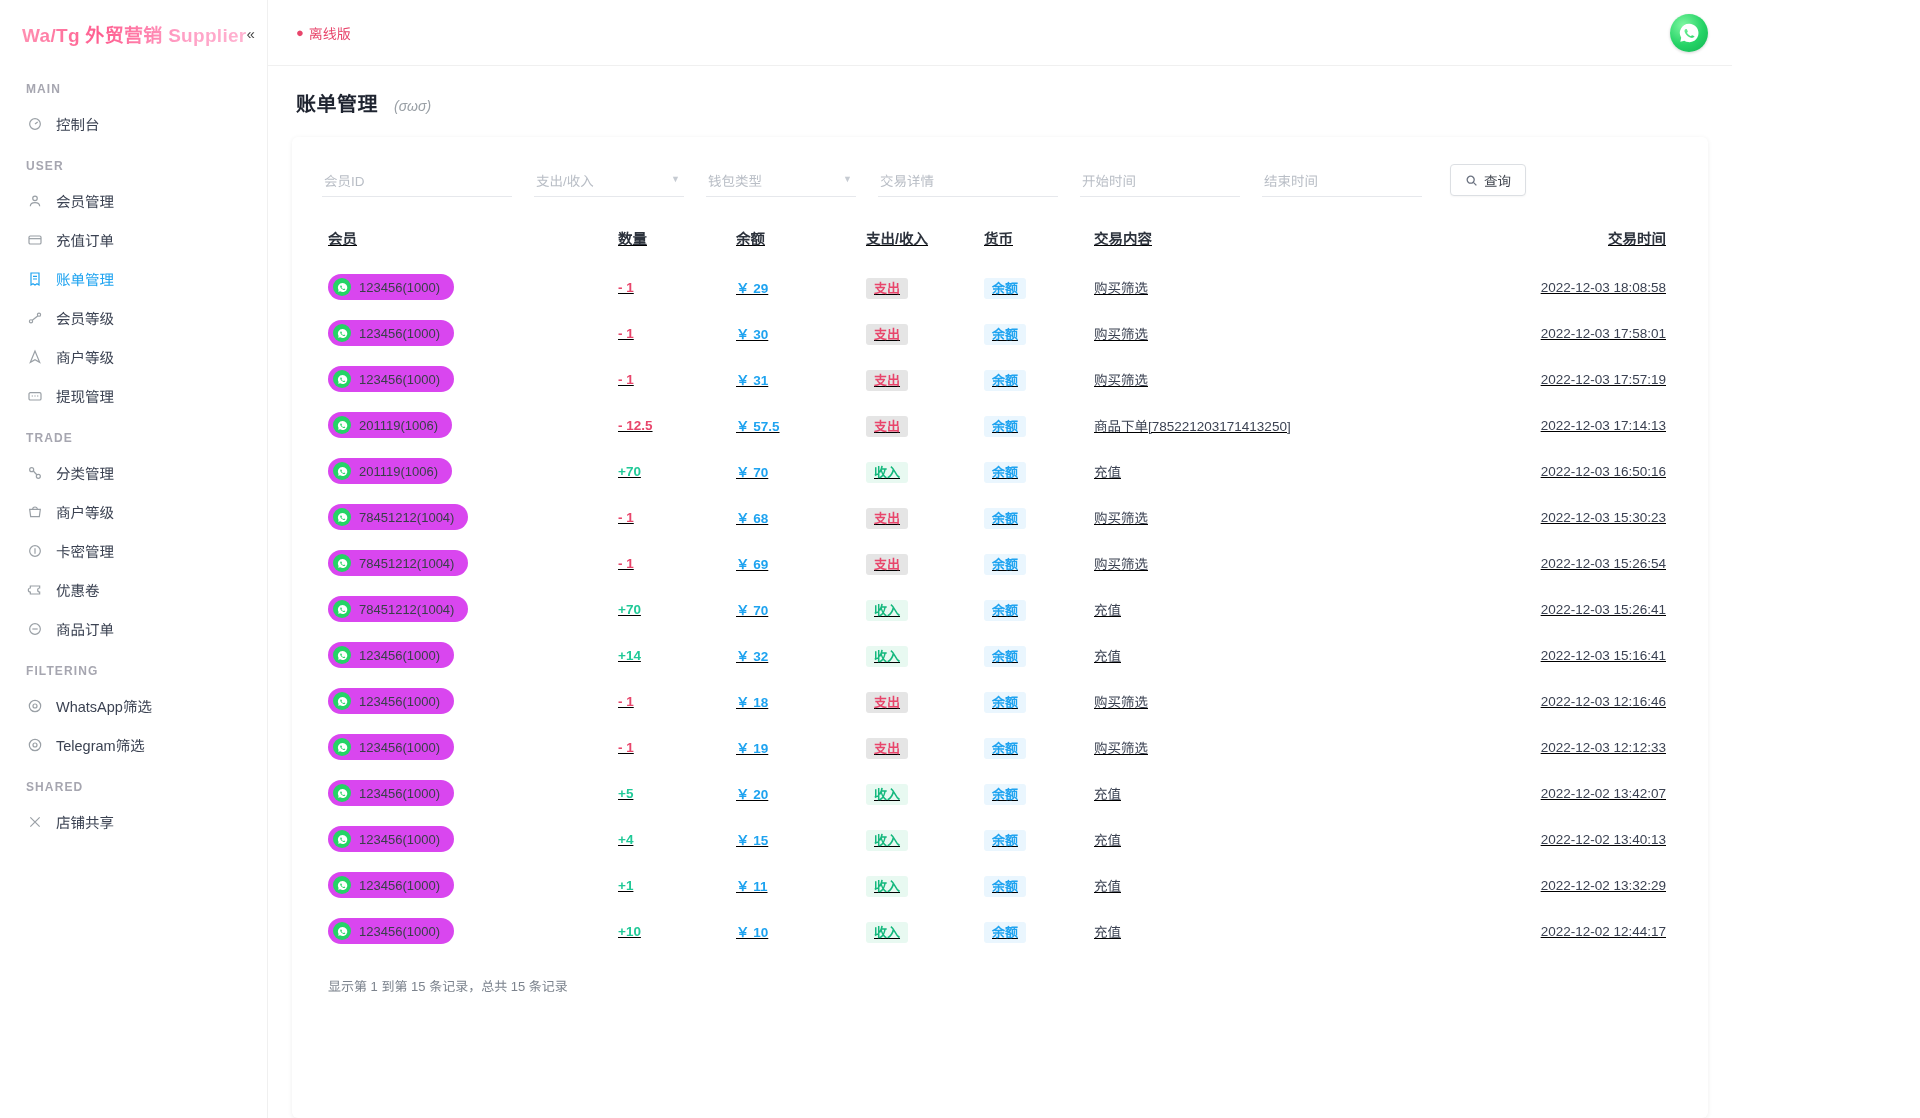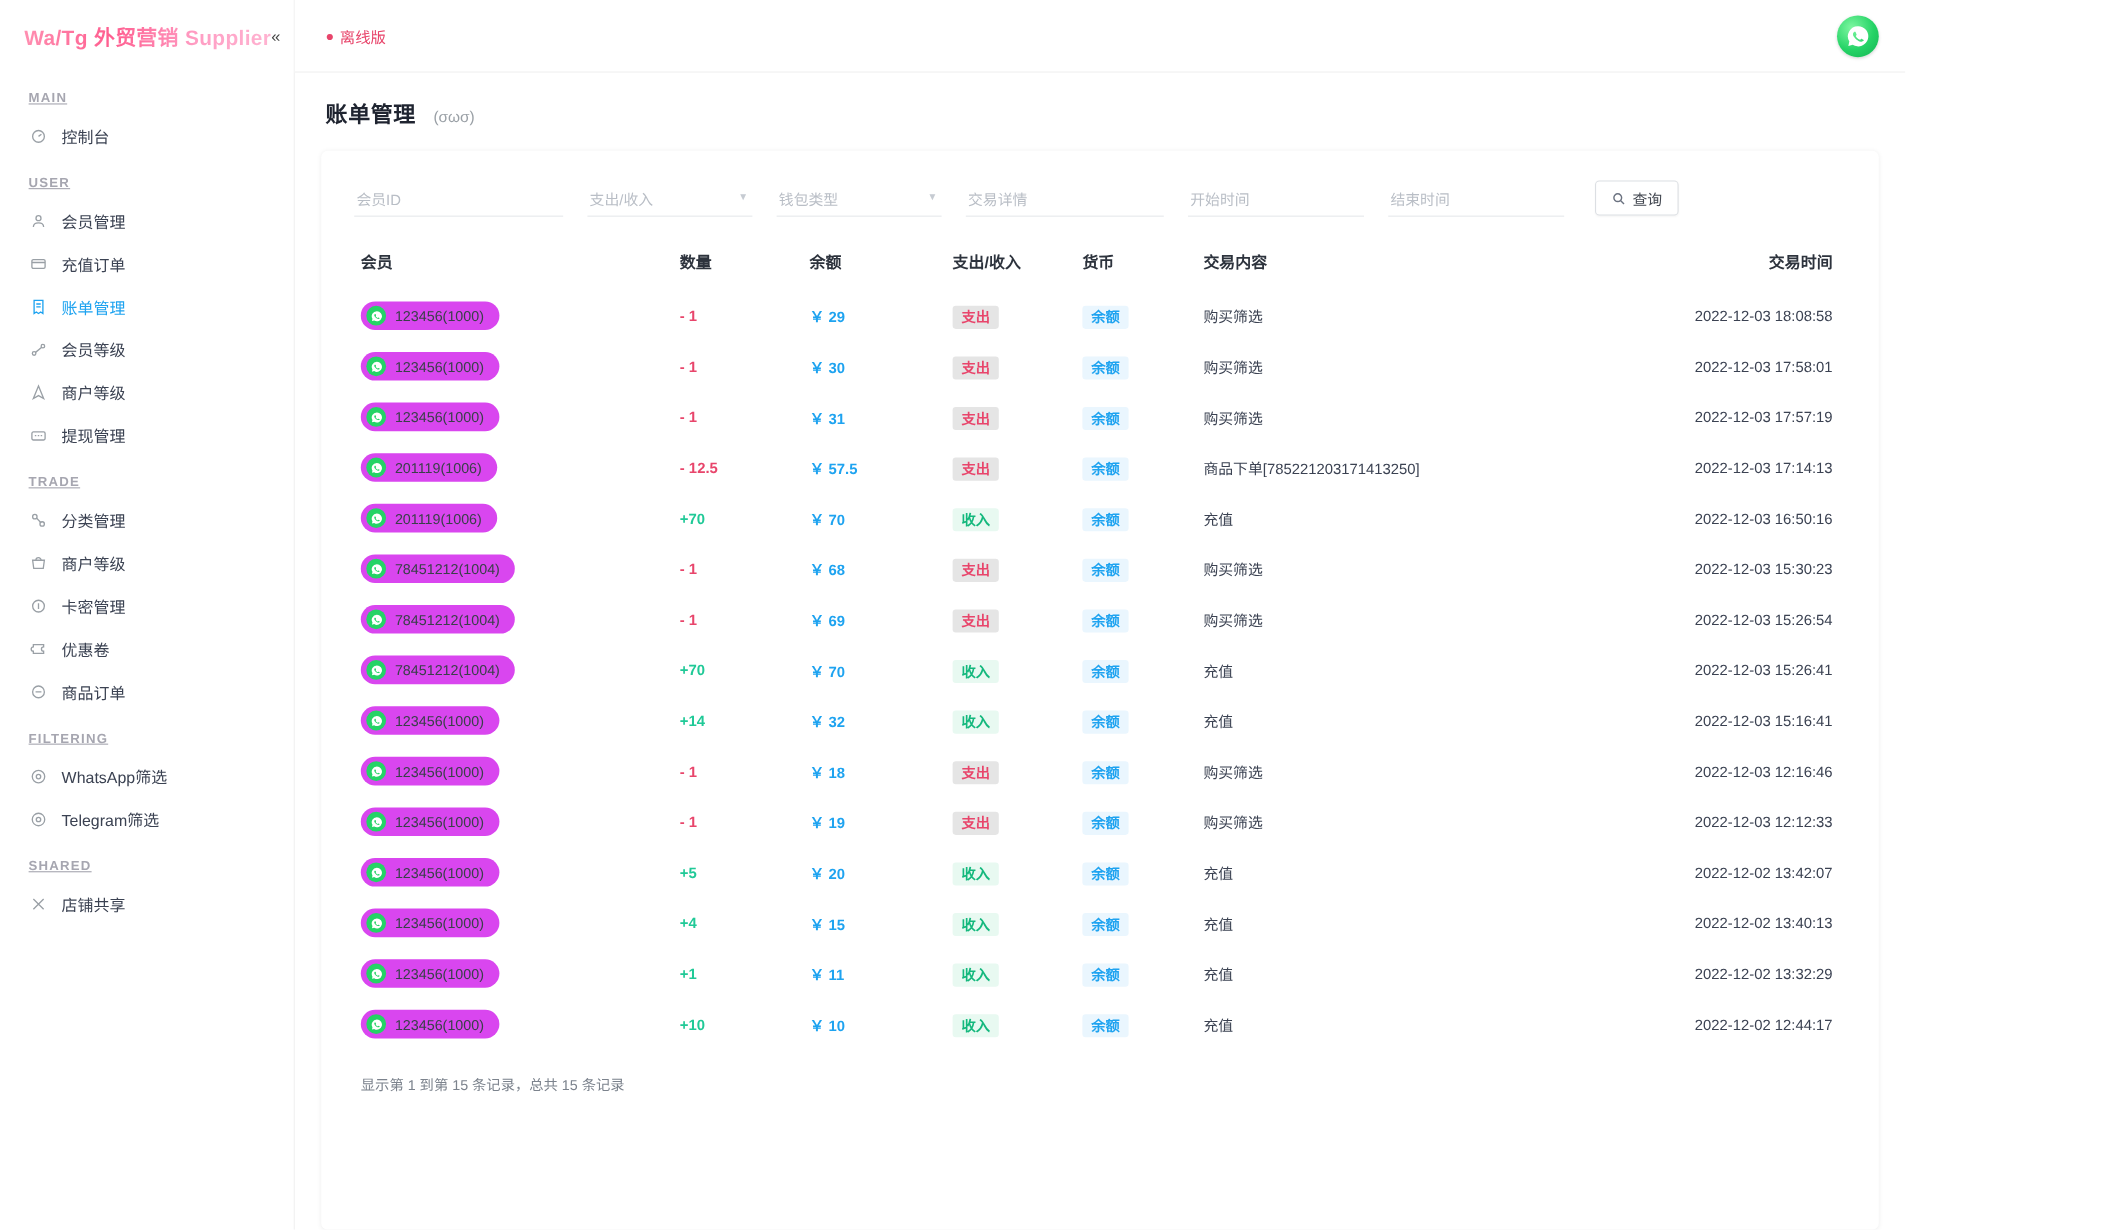--- a/index.html
+++ b/index.html
@@ -49,21 +49,20 @@
     opacity: .85;
     cursor: pointer;
     letter-spacing: -2px;
   }
   .nav-section-title {
     font-size: 12px;
     color: #a6a6b0;
     letter-spacing: 1.1px;
     padding: 16px 0 8px 26px;
     font-weight: bold;
-    text-decoration: underline;
   }
   .nav-item {
     display: flex;
     align-items: center;
     height: 39px;
     padding-left: 26px;
     color: #3b4252;
     font-size: 14.5px;
     cursor: pointer;
     gap: 13px;
@@ -130,20 +129,21 @@
   }
   .page-title {
     font-size: 20px;
     font-weight: bold;
     color: #1f2430;
     letter-spacing: .5px;
   }
   .page-kao {
     font-size: 14px;
     color: #9aa0a6;
+    font-style: italic;
   }
 
   .content-card {
     margin: 6px 24px 0 24px;
     background: #fff;
     border-radius: 6px;
     box-shadow: 0 1px 5px rgba(0,0,0,.07);
     flex: 1;
     padding: 26px 30px 0 30px;
     overflow: hidden;
@@ -197,20 +197,21 @@
     box-shadow: 0 1px 2px rgba(0,0,0,.04);
   }
   .btn-query svg { width: 13px; height: 13px; color: #6b7280; }
 
   
   table.bill {
     width: 100%;
     border-collapse: collapse;
     margin-top: 12px;
     table-layout: fixed;
+    text-decoration: underline;
   }
   table.bill th {
     text-align: left;
     font-size: 14.5px;
     color: #2d333d;
     font-weight: bold;
     padding: 6px 6px 16px 6px;
   }
   table.bill td {
     padding: 10px 6px;

